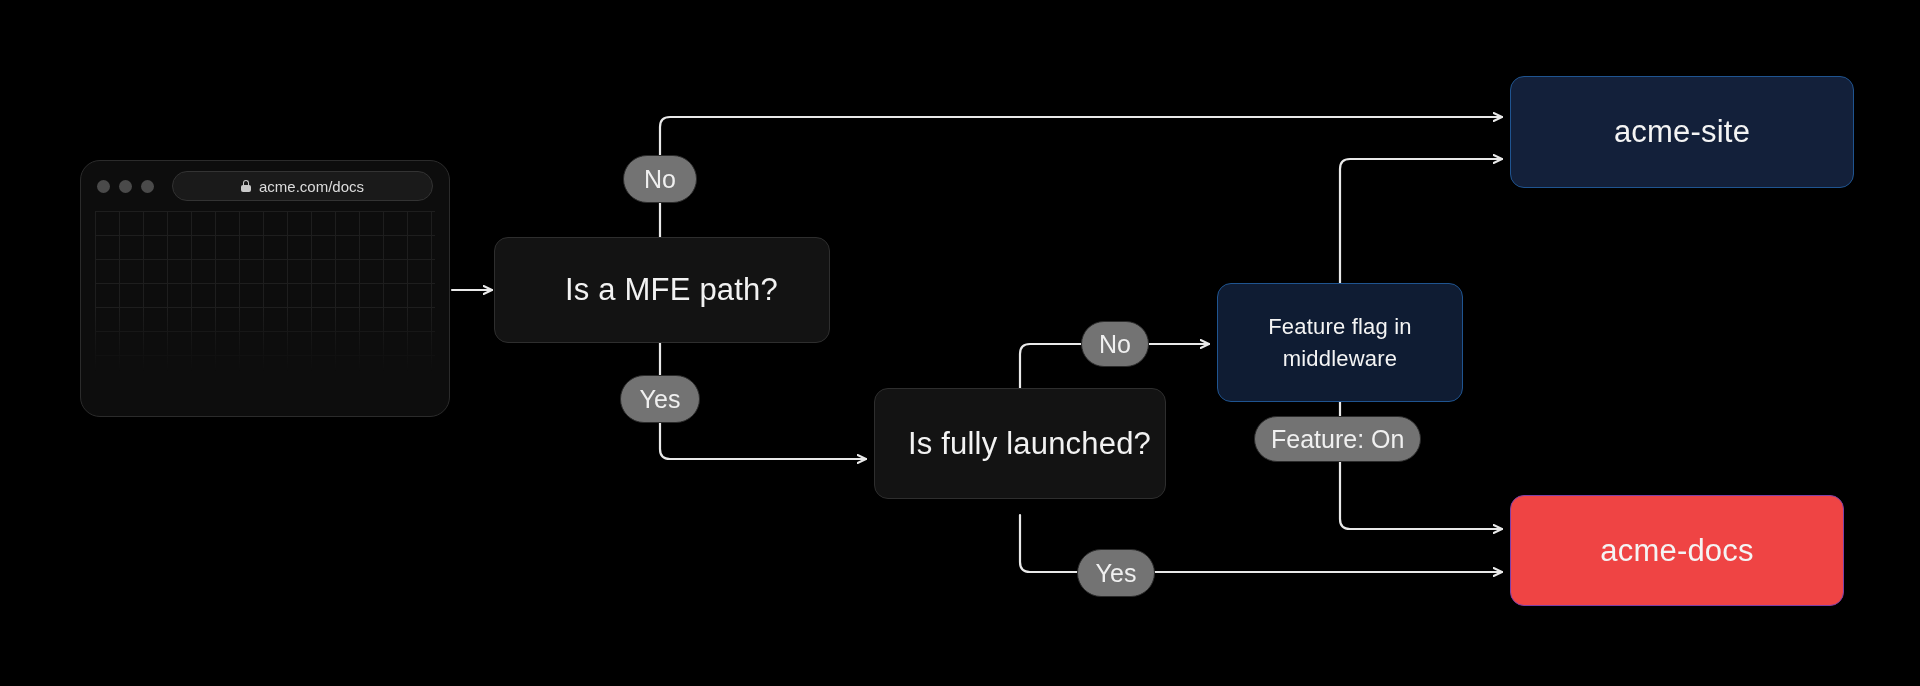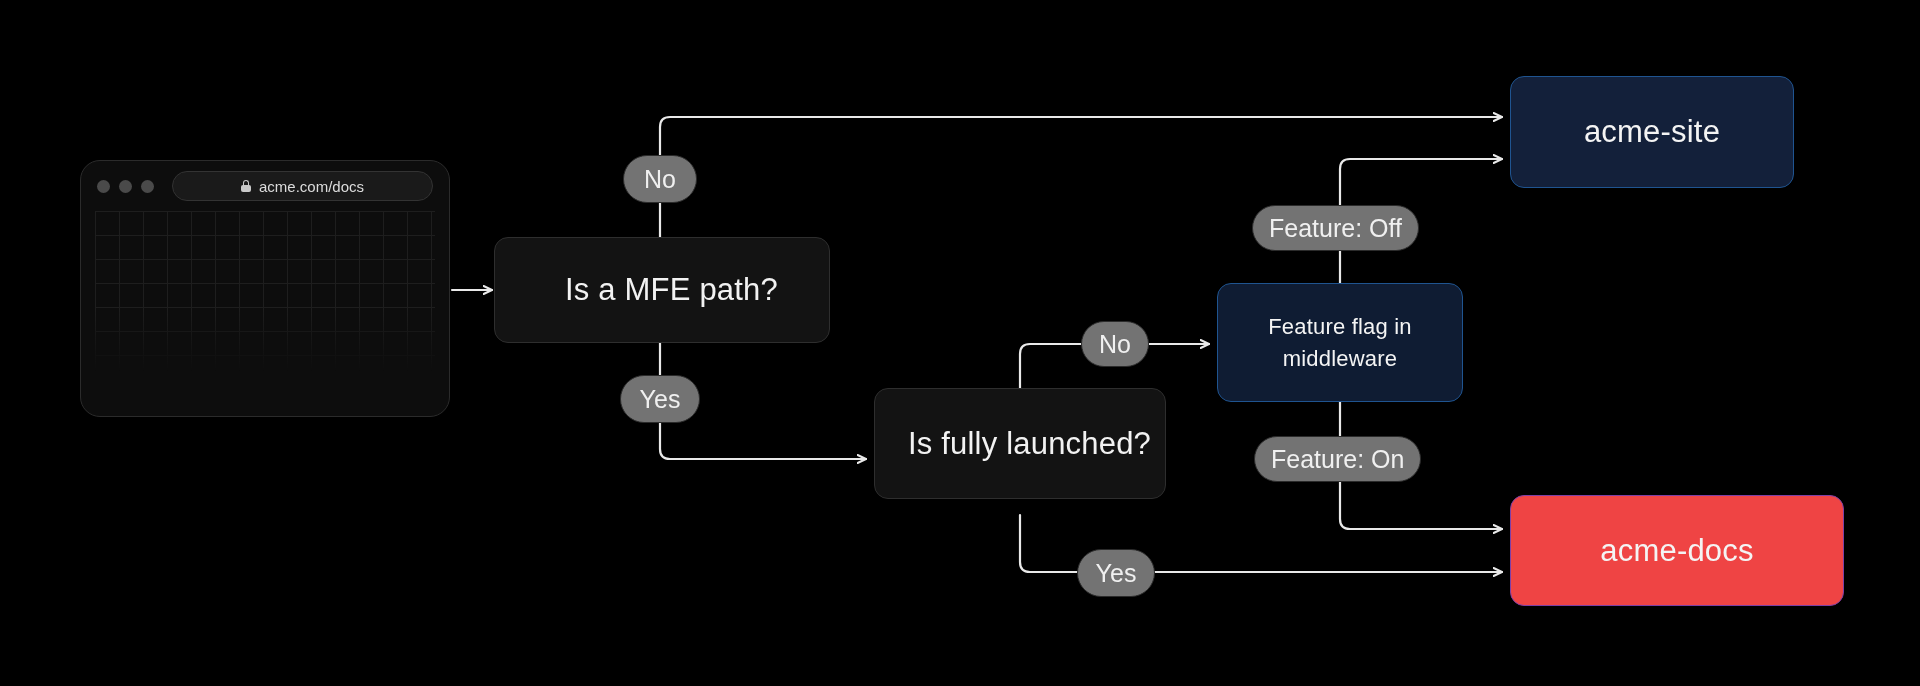--- a/index.html
+++ b/index.html
@@ -89,21 +89,21 @@
 
   <div class="node decision" style="left:874px;top:388px;width:292px;height:111px;">
     <span>Is fully launched?</span>
   </div>
 
   <div class="node term flagbox" style="left:1217px;top:283px;width:246px;height:119px;flex-direction:column;">
     <span>Feature flag in</span>
     <span>middleware</span>
   </div>
 
-  <div class="node term site" style="left:1510px;top:76px;width:284px;height:112px;">
+  <div class="node term site" style="left:1510px;top:76px;width:344px;height:112px;">
     <span>acme-site</span>
   </div>
 
   <div class="node term docs" style="left:1510px;top:495px;width:334px;height:111px;">
     <span>acme-docs</span>
   </div>
 
   <div class="pill" style="left:623px;top:155px;height:48px;min-width:74px;">
     <span>No</span>
   </div>
@@ -113,21 +113,18 @@
   </div>
 
   <div class="pill" style="left:1081px;top:321px;height:46px;min-width:68px;">
     <span>No</span>
   </div>
 
   <div class="pill" style="left:1077px;top:549px;height:48px;min-width:78px;">
     <span>Yes</span>
   </div>
 
-  <div class="pill" style="left:1252px;top:205px;height:46px;">
-    <span>Feature: Off</span>
-  </div>
 
-  <div class="pill" style="left:1254px;top:436px;height:46px;">
+  <div class="pill" style="left:1254px;top:416px;height:46px;">
     <span>Feature: On</span>
   </div>
 
 </div>
 
 </body></html>

